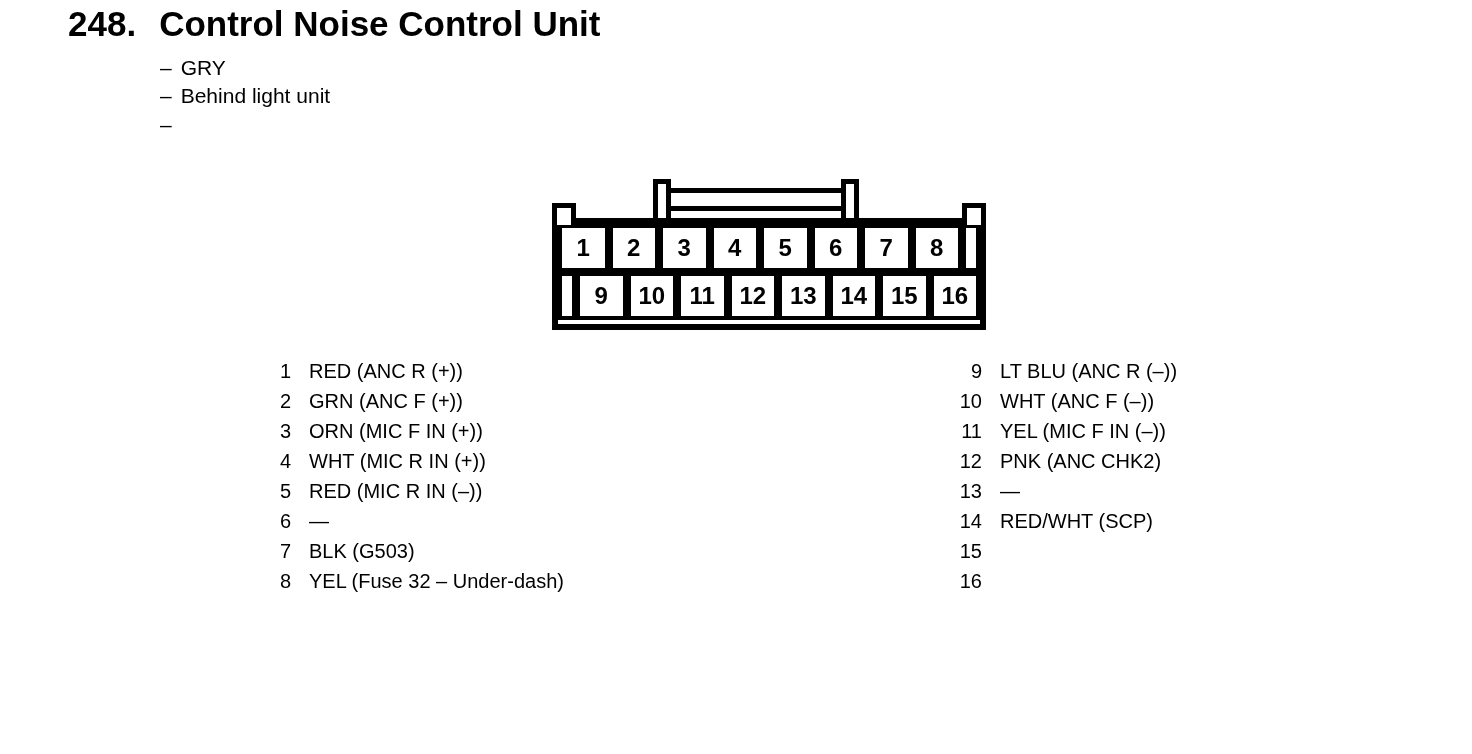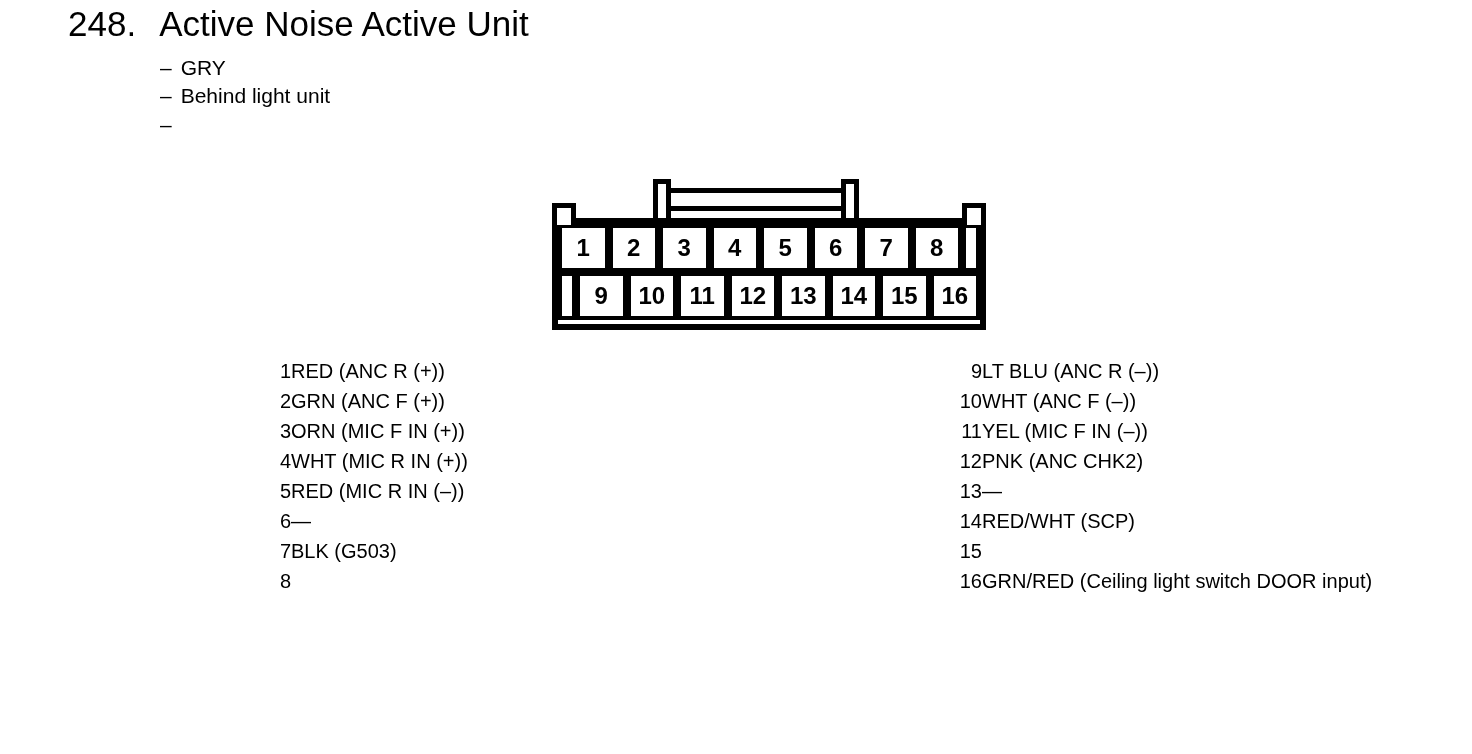--- a/index.html
+++ b/index.html
@@ -9,21 +9,21 @@
     background: #ffffff;
     color: #000000;
     font-family: "Liberation Sans", sans-serif;
     overflow: hidden;
   }
 
   
   .title {
     position: absolute; left: 68px; top: 4px;
     display: flex;
-    font-size: 35px; font-weight: normal;
+    font-size: 35px; font-weight: bold;
     white-space: nowrap;
   }
   .title .num { margin-right: 23px; }
 
   .notes {
     position: absolute; left: 160px; top: 54px;
     font-size: 21px;
   }
   .note-item {
     height: 28.3px;
@@ -75,28 +75,28 @@
   .cell.blank { flex: 0 0 18px; }
 
   
   .pin-list { position: absolute; top: 357px; font-size: 20px; }
   .pin-list-left  { left: 257px; }
   .pin-list-right { left: 940px; }
   .pin-row { height: 29.9px; display: flex; align-items: center; white-space: nowrap; }
   .pin-num  { display: inline-block; text-align: right; }
   .pin-list-left  .pin-num { width: 34px; }
   .pin-list-right .pin-num { width: 42px; }
-  .pin-desc { margin-left: 0; }
+  .pin-desc { margin-left: 18px; }
 </style>
 </head>
 <body>
 
 <div class="title">
   <span class="num">248.</span>
-  <span>Active Noise Active Unit</span>
+  <span>Control Noise Control Unit</span>
 </div>
 
 <div class="notes">
   <div class="note-item">
     <span class="note-dash">–</span>
     <span>GRY</span>
   </div>
   <div class="note-item">
     <span class="note-dash">–</span>
     <span>Behind light unit</span>
@@ -162,20 +162,21 @@
   <div class="pin-row">
     <span class="pin-num">6</span>
     <span class="pin-desc">—</span>
   </div>
   <div class="pin-row">
     <span class="pin-num">7</span>
     <span class="pin-desc">BLK (G503)</span>
   </div>
   <div class="pin-row">
     <span class="pin-num">8</span>
+    <span class="pin-desc">YEL (Fuse 32 – Under-dash)</span>
   </div>
 </div>
 
 <div class="pin-list pin-list-right">
   <div class="pin-row">
     <span class="pin-num">9</span>
     <span class="pin-desc">LT BLU (ANC R (–))</span>
   </div>
   <div class="pin-row">
     <span class="pin-num">10</span>
@@ -195,15 +196,14 @@
   </div>
   <div class="pin-row">
     <span class="pin-num">14</span>
     <span class="pin-desc">RED/WHT (SCP)</span>
   </div>
   <div class="pin-row">
     <span class="pin-num">15</span>
   </div>
   <div class="pin-row">
     <span class="pin-num">16</span>
-    <span class="pin-desc">GRN/RED (Ceiling light switch DOOR input)</span>
   </div>
 </div>
 
 </body></html>

